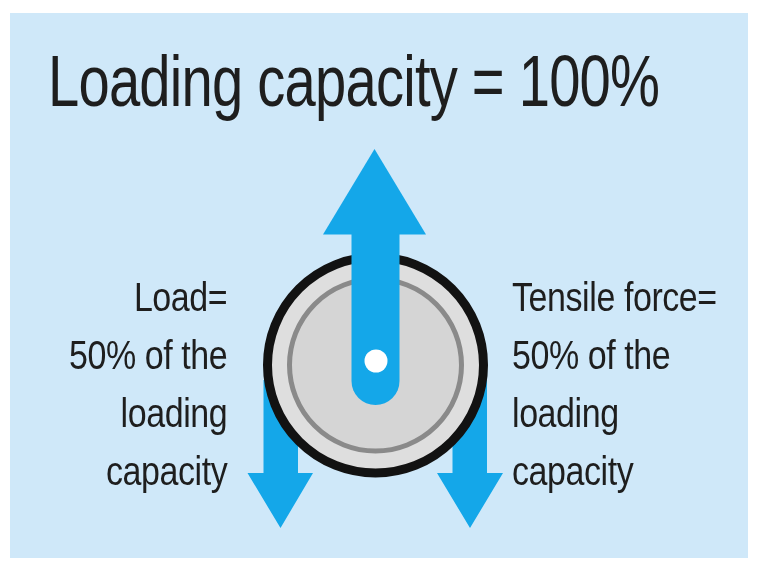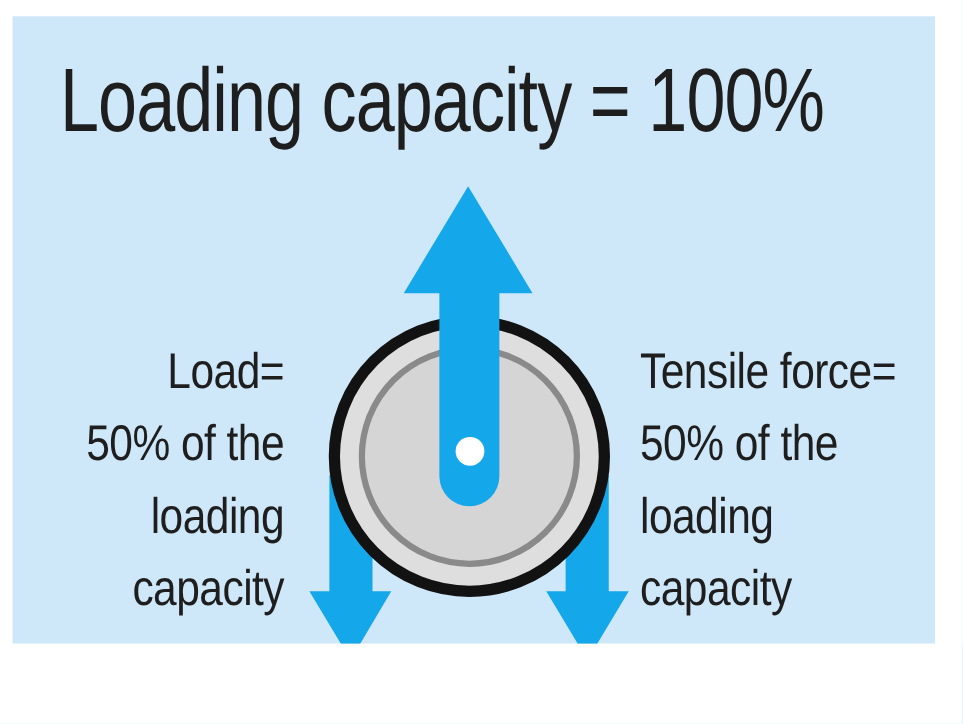--- a/index.html
+++ b/index.html
@@ -4,21 +4,21 @@
 <style>
   html, body {
     margin: 0;
     padding: 0;
     background: #ffffff;
     font-family: "Liberation Sans", sans-serif;
   }
   .page {
     position: relative;
     width: 770px;
-    height: 515px;
+    height: 579px;
     background: #ffffff;
     overflow: hidden;
   }
   .panel {
     position: absolute;
     left: 10px;
     top: 13px;
     width: 738px;
     height: 545px;
     background: #CFE8F9;

